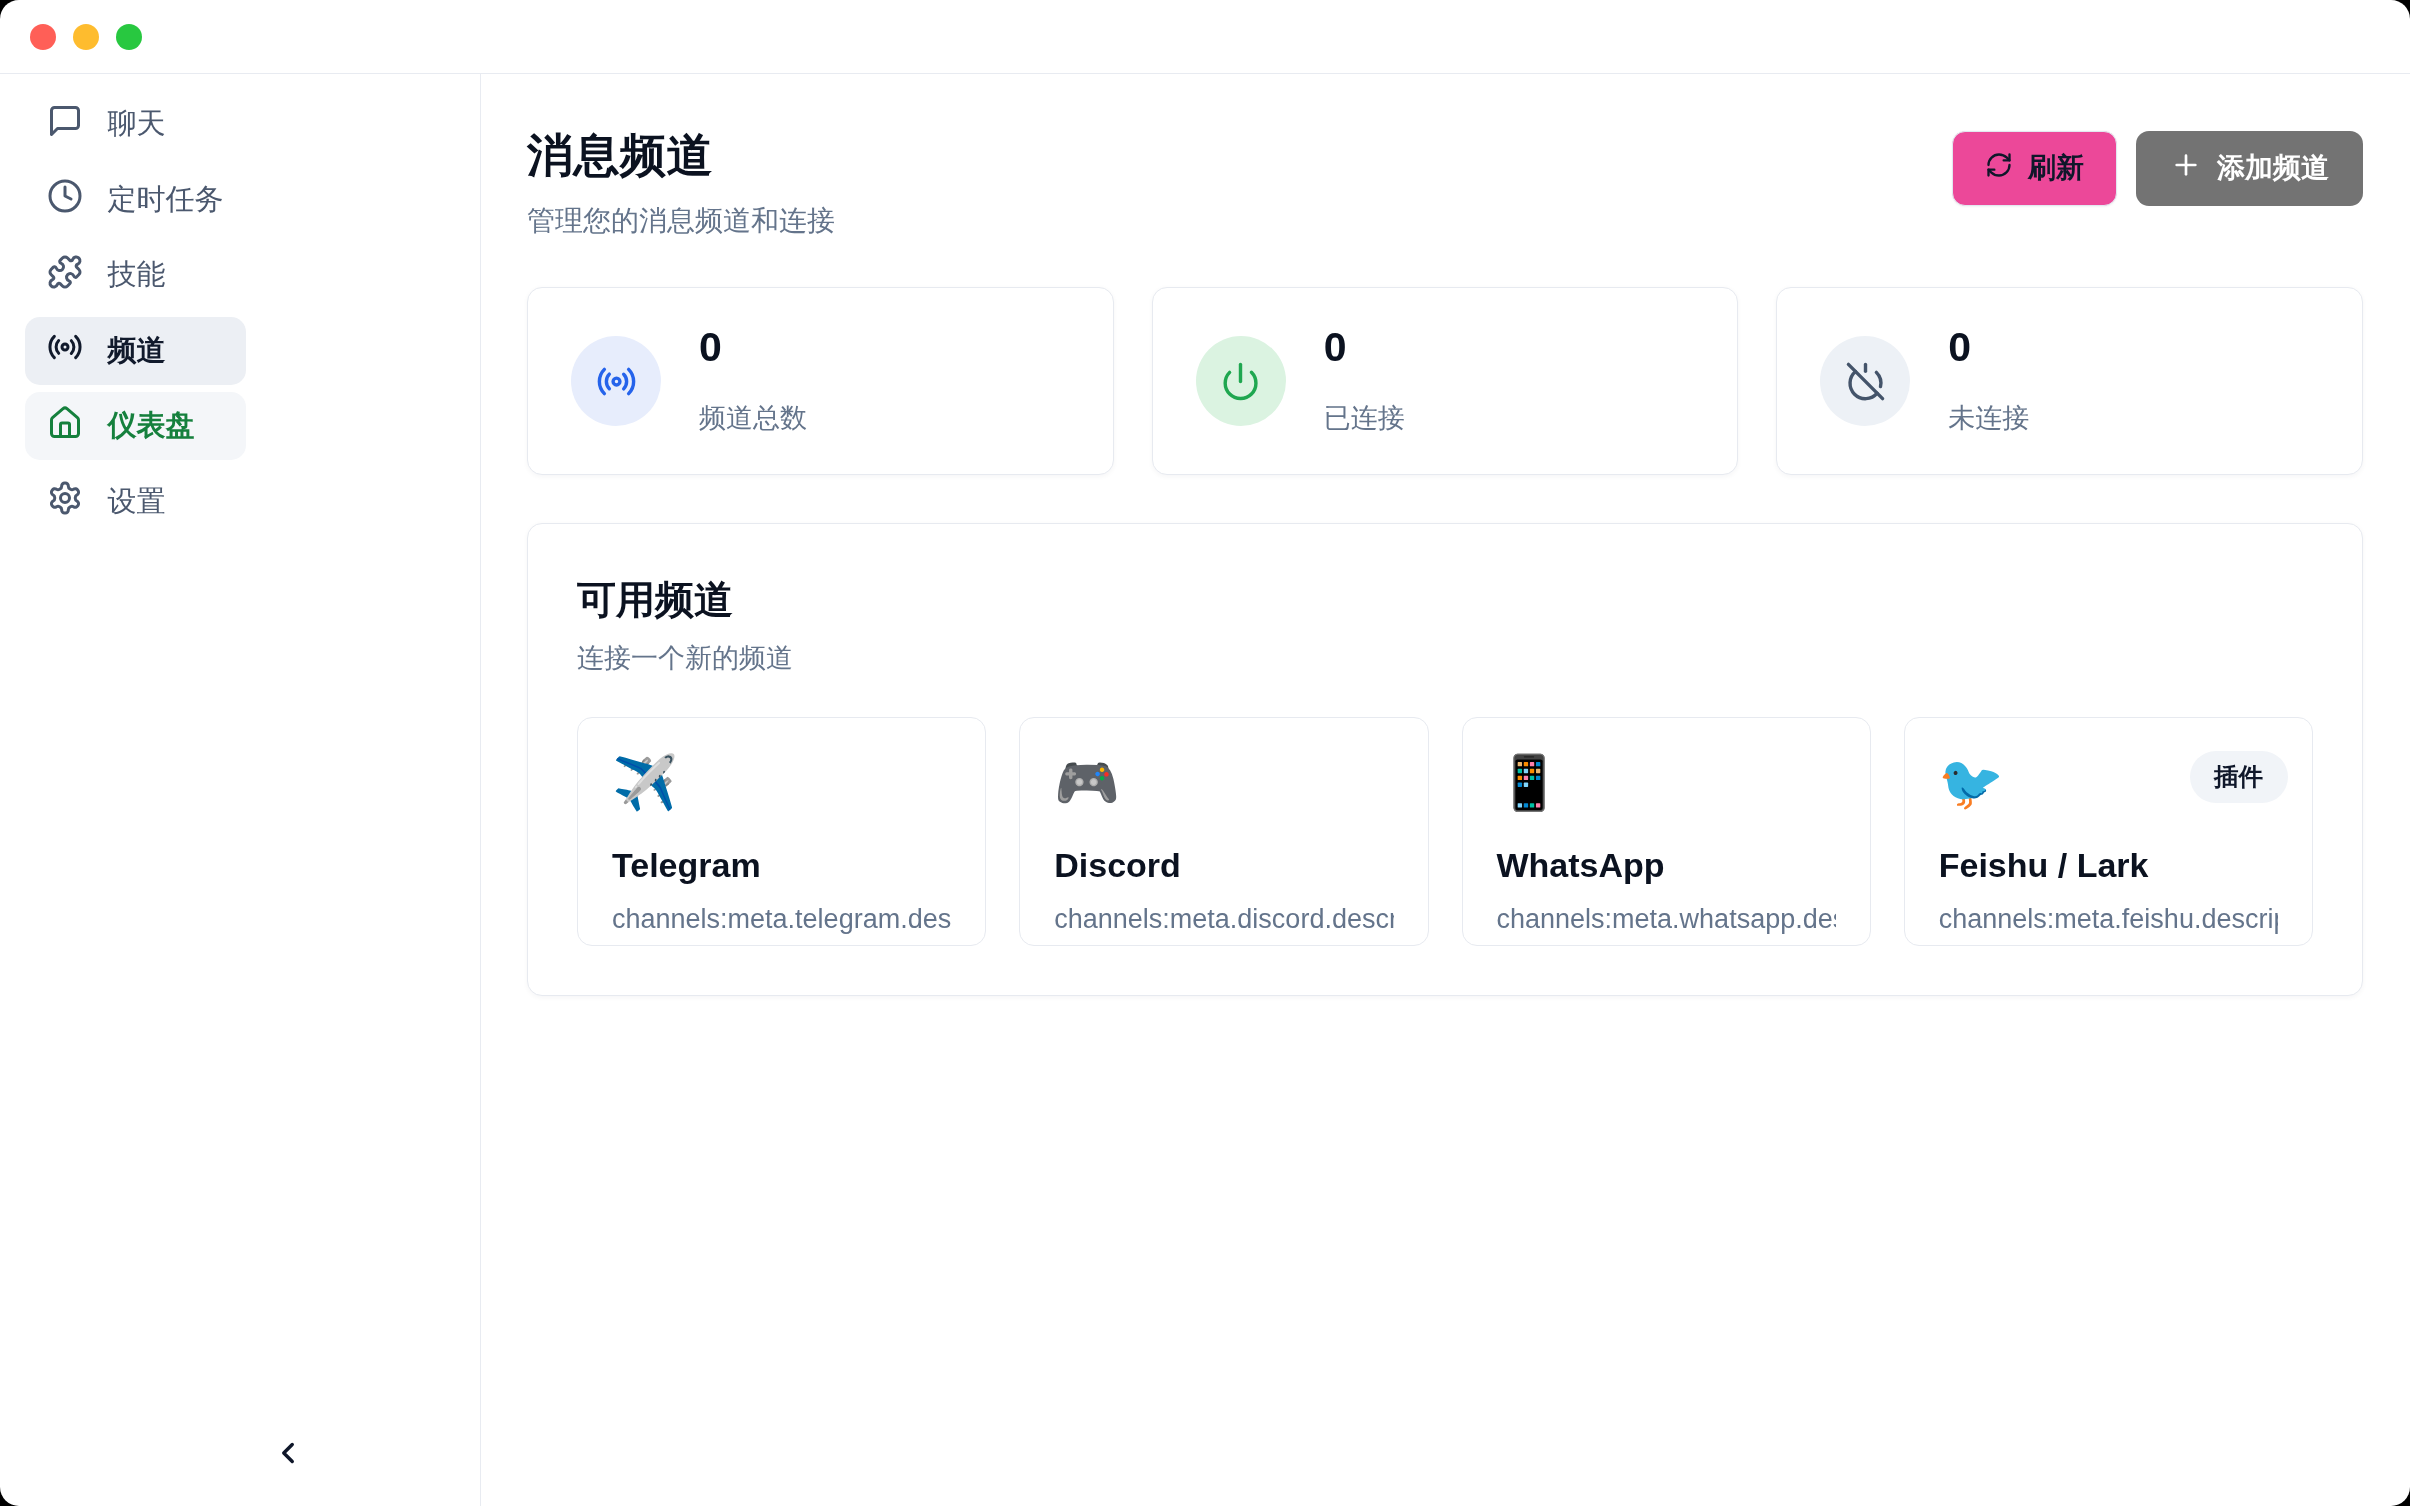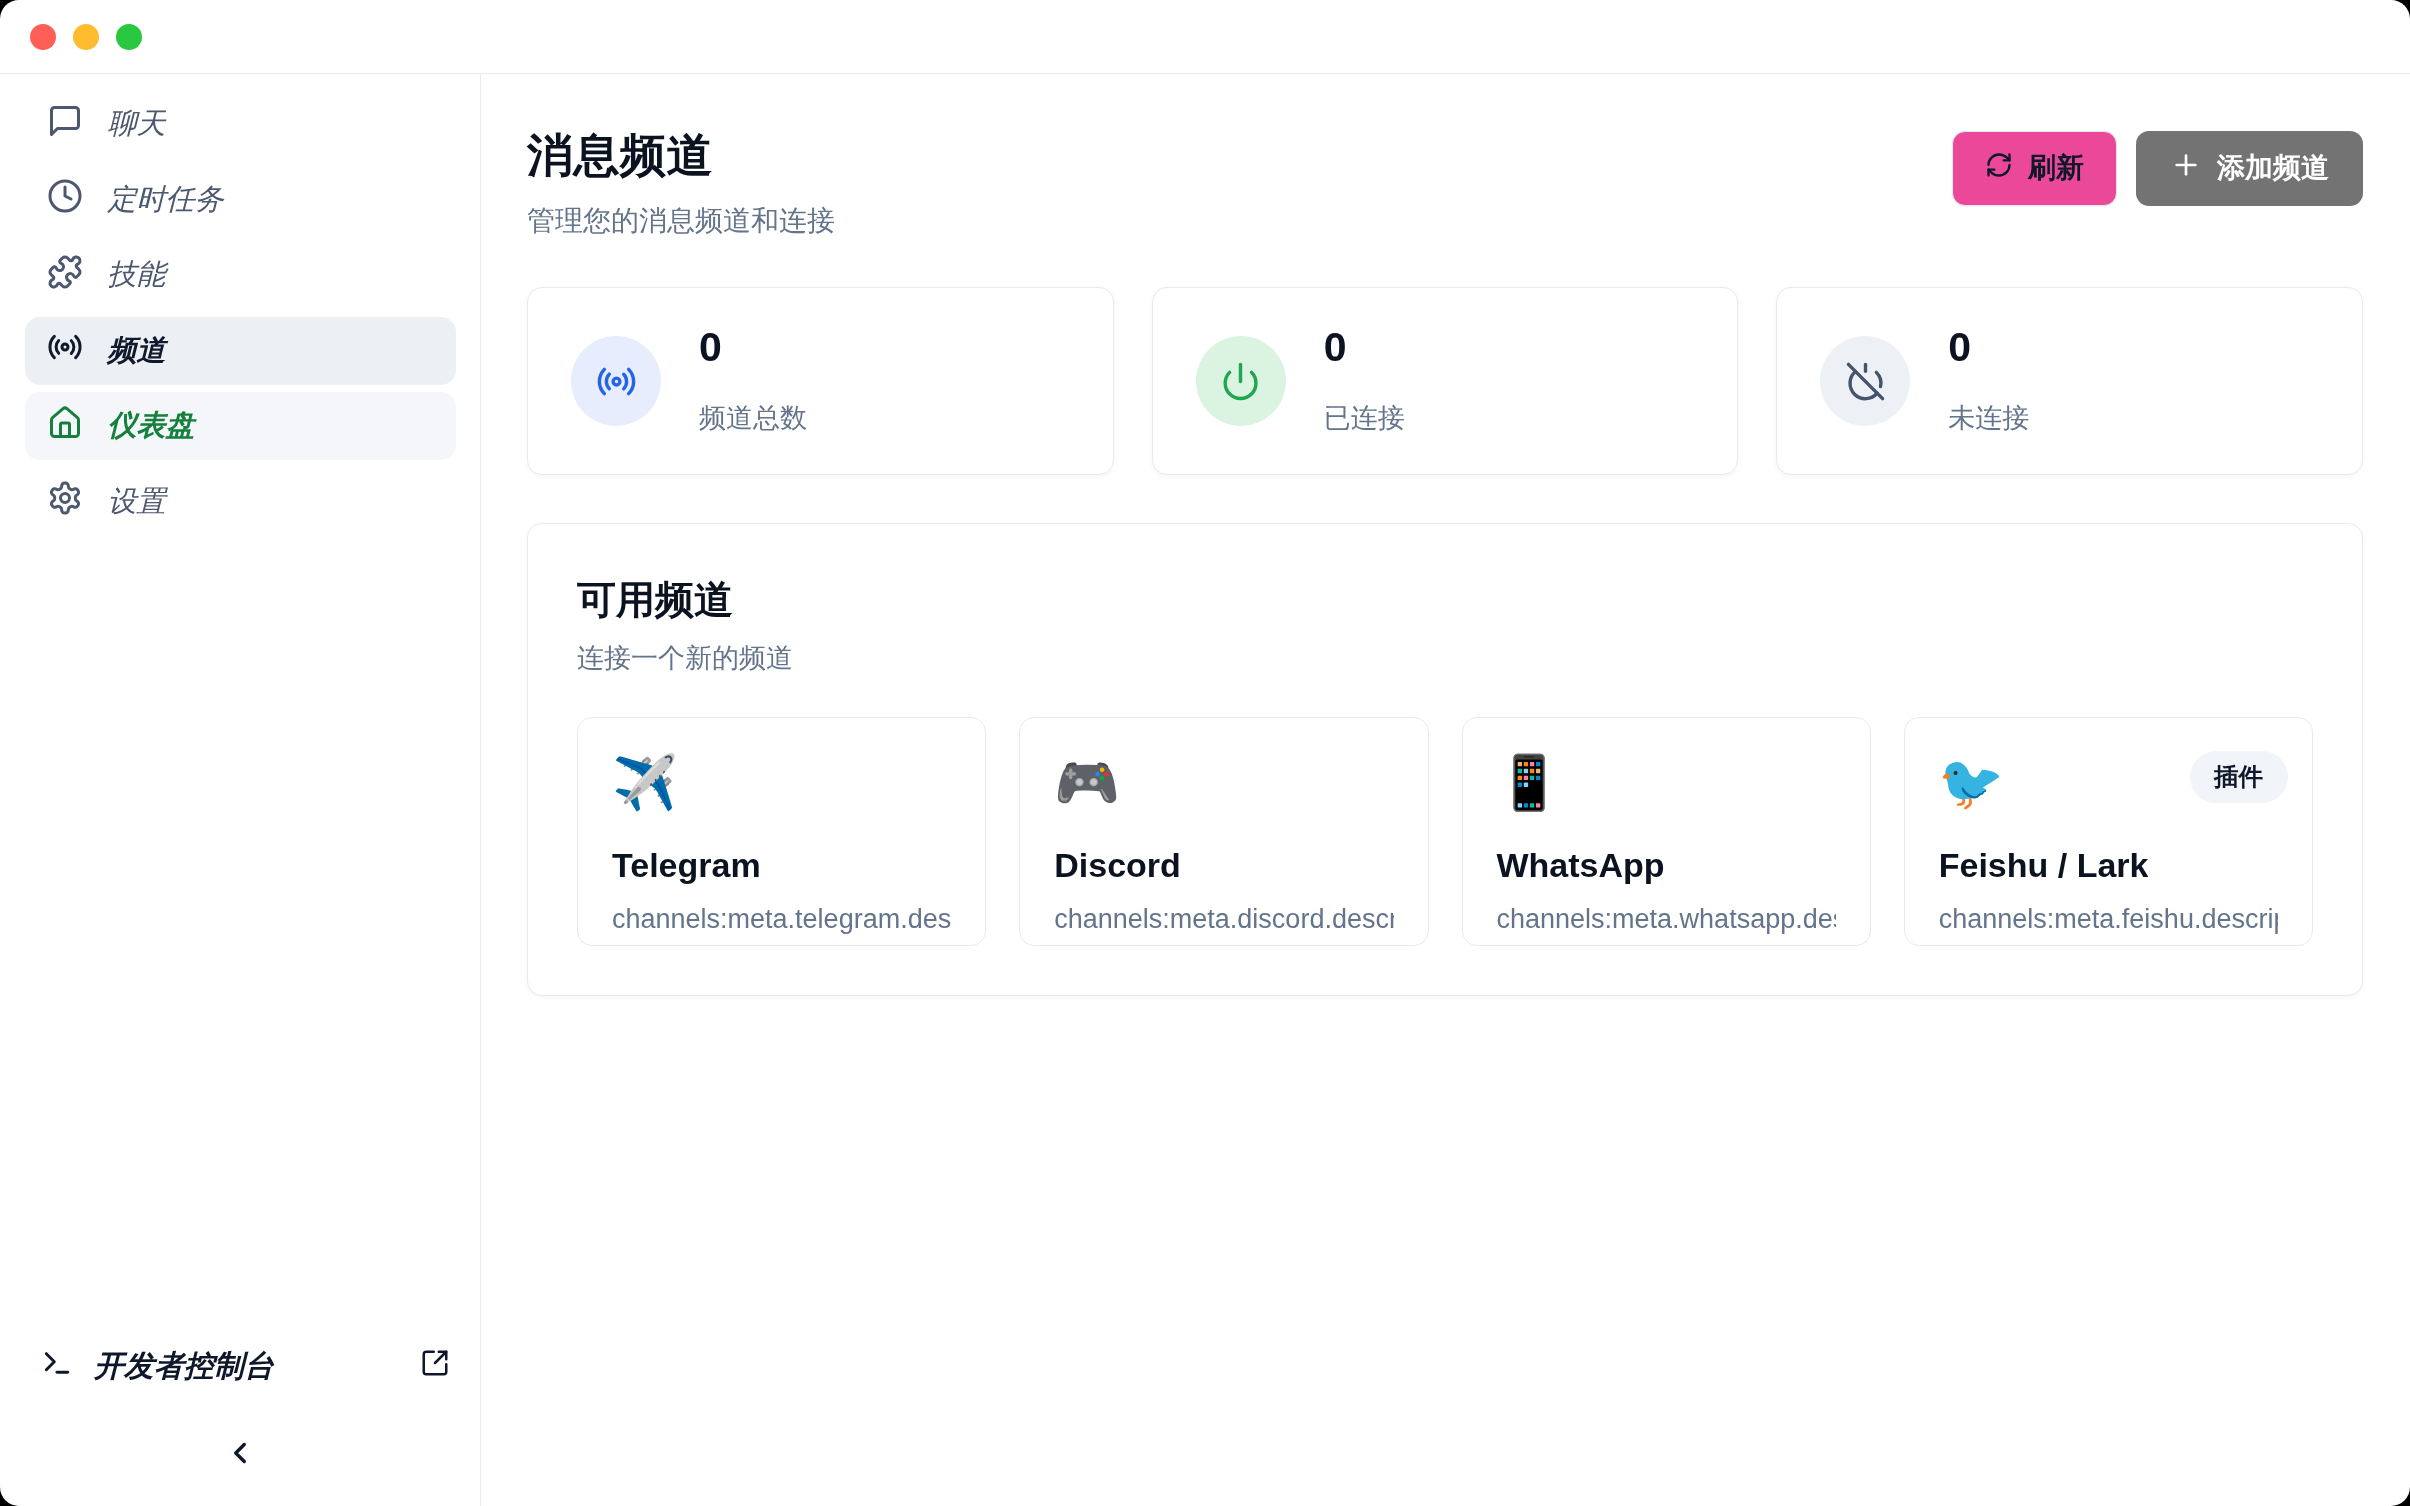--- a/index.html
+++ b/index.html
@@ -10,21 +10,21 @@
   }
   
   .titlebar { height:74px; flex:0 0 74px; border-bottom:0.9px solid #e8ebf1; display:flex; align-items:center; padding-left:30px; }
   .traffic { display:flex; gap:17px; }
   .light { width:26px; height:26px; border-radius:50%; }
   .light.red { background:#ff5f57; }
   .light.yellow { background:#febc2e; }
   .light.green { background:#28c840; }
   
   .app-body { flex:1; display:flex; min-height:0; }
-  .sidebar { width:481px; flex:0 0 481px; border-right:0.9px solid #e8ebf1; display:flex; flex-direction:column; padding-top:16px;font-style:italic; }
+  .sidebar { width:481px; flex:0 0 481px; border-right:0.9px solid #e8ebf1; display:flex; flex-direction:row; padding-top:16px; }
   .nav { display:flex; flex-direction:column; gap:7.5px; padding:0 24.5px; }
   .nav-item { height:68px; border-radius:15px; display:flex; align-items:center; gap:24.5px; padding:0 22.6px;
     color:#4b586e; font-size:29px; font-weight:500; cursor:default; }
   .nav-item svg { width:36px; height:36px; flex:0 0 36px; }
   .nav-item.selected { background:#eceff4; color:#111a2c; font-weight:600; }
   .nav-item.soft { background:#f4f6f9; color:#15803d; font-weight:600; }
   .sidebar-footer { margin-top:auto; }
   .dev-row { height:72px; display:flex; align-items:center; gap:21px; padding:0 30px 0 41px;
     font-size:30px; font-weight:700; color:#0f172a; }
   .dev-row svg { width:32px; height:32px; }
@@ -144,36 +144,20 @@
             <svg viewBox="0 0 24 24" fill="none" stroke="currentColor" stroke-width="2" stroke-linecap="round" stroke-linejoin="round">
                 <path d="M12.22 2h-.44a2 2 0 0 0-2 2v.18a2 2 0 0 1-1 1.73l-.43.25a2 2 0 0 1-2 0l-.15-.08a2 2 0 0 0-2.73.73l-.22.38a2 2 0 0 0 .73 2.73l.15.1a2 2 0 0 1 1 1.72v.51a2 2 0 0 1-1 1.74l-.15.09a2 2 0 0 0-.73 2.73l.22.38a2 2 0 0 0 2.73.73l.15-.08a2 2 0 0 1 2 0l.43.25a2 2 0 0 1 1 1.73V20a2 2 0 0 0 2 2h.44a2 2 0 0 0 2-2v-.18a2 2 0 0 1 1-1.73l.43-.25a2 2 0 0 1 2 0l.15.08a2 2 0 0 0 2.73-.73l.22-.39a2 2 0 0 0-.73-2.73l-.15-.08a2 2 0 0 1-1-1.74v-.5a2 2 0 0 1 1-1.74l.15-.09a2 2 0 0 0 .73-2.73l-.22-.38a2 2 0 0 0-2.73-.73l-.15.08a2 2 0 0 1-2 0l-.43-.25a2 2 0 0 1-1-1.73V4a2 2 0 0 0-2-2z"></path>
                 <circle cx="12" cy="12" r="3"></circle>
               </svg>
           </span>
           <span>设置</span>
         </div>
       </div>
 
       <div class="sidebar-footer">
-        <div class="dev-row">
-          <span>
-            <svg viewBox="0 0 24 24" fill="none" stroke="currentColor" stroke-width="2.2" stroke-linecap="round" stroke-linejoin="round">
-                <polyline points="4 17 10 11 4 5"></polyline>
-                <line x1="12" x2="20" y1="19" y2="19"></line>
-              </svg>
-          </span>
-          <span>开发者控制台</span>
-          <span class="dev-ext">
-            <svg viewBox="0 0 24 24" fill="none" stroke="currentColor" stroke-width="2" stroke-linecap="round" stroke-linejoin="round">
-                <path d="M21 13v6a2 2 0 0 1-2 2H5a2 2 0 0 1-2-2V5a2 2 0 0 1 2-2h6"></path>
-                <path d="m21 3-9 9"></path>
-                <path d="M15 3h6v6"></path>
-              </svg>
-          </span>
-        </div>
         <div class="collapse-row">
           <span>
             <svg viewBox="0 0 24 24" fill="none" stroke="currentColor" stroke-width="2.4" stroke-linecap="round" stroke-linejoin="round">
                 <path d="m15 18-6-6 6-6"></path>
               </svg>
           </span>
         </div>
       </div>
     </div>
 

